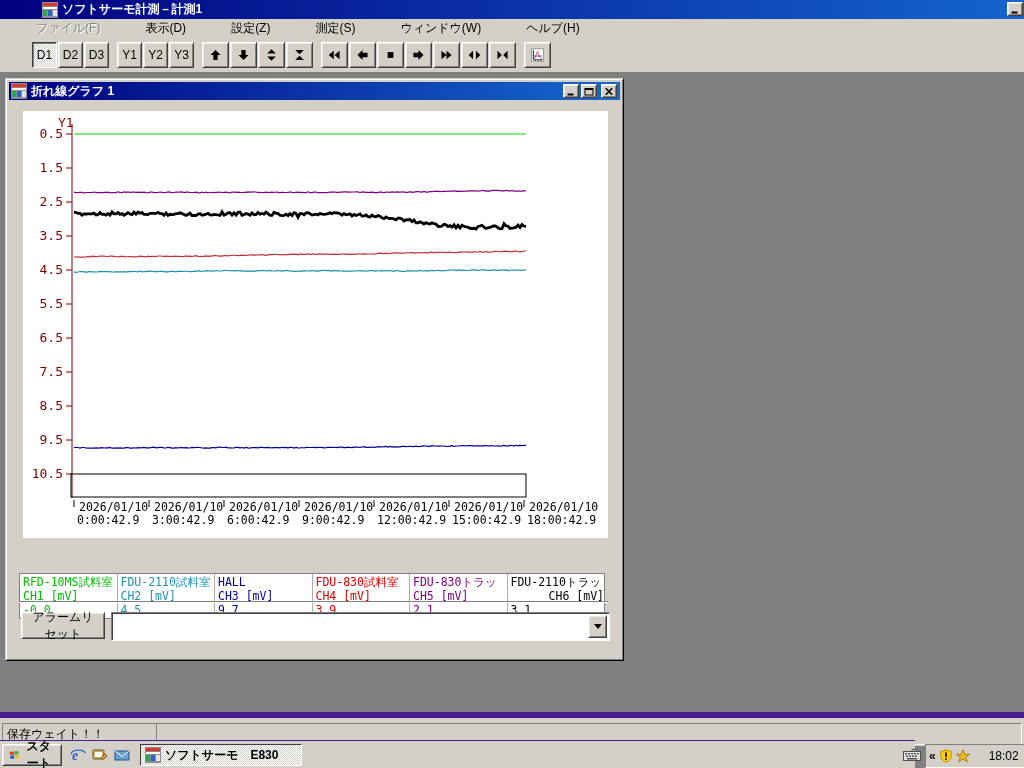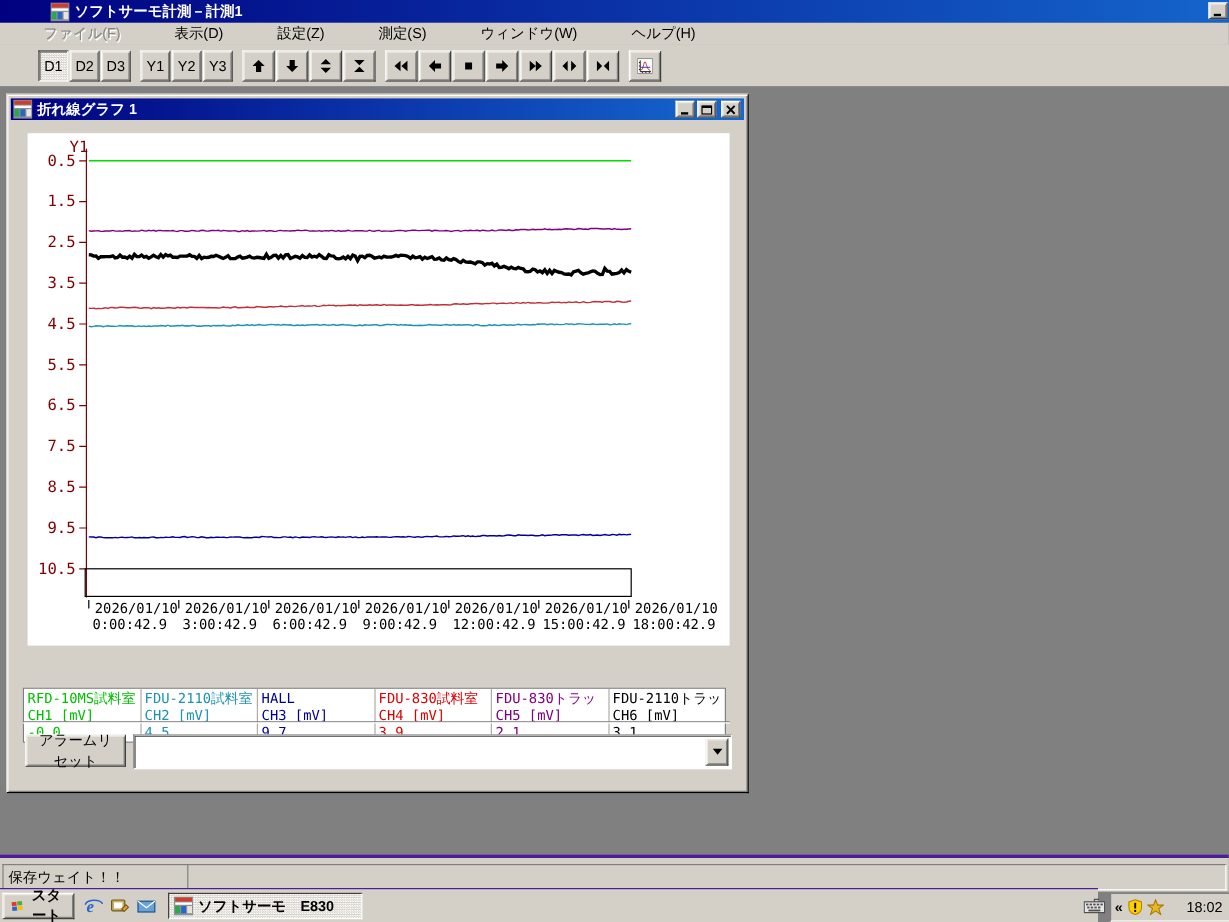--- a/index.html
+++ b/index.html
@@ -67,21 +67,21 @@
     font-size:12px;display:flex;align-items:center;justify-content:center;color:#000;}
   #alarm-combo{position:absolute;left:105px;top:533px;width:497px;height:27px;}
   #alarm-combo .field{position:absolute;left:2px;top:2px;right:2px;bottom:2px;background:#fff;
     font-size:12px;padding:4px;}
   #alarm-combo .drop{position:absolute;right:2px;top:2px;width:17px;bottom:2px;display:flex;
     align-items:center;justify-content:center;}
   .arrow-down-small{width:0;height:0;border-left:4px solid transparent;border-right:4px solid transparent;
     border-top:5px solid #000;}
 
   #status-bar{position:absolute;left:0;top:712px;width:1024px;height:28px;background:#d4d0c8;
-    border-top:3px solid #4c1d95;}
+    border-top:6px solid #4c1d95;}
   .status-panel{position:absolute;top:5px;height:20px;font-size:12px;display:flex;align-items:center;padding-left:4px;}
   #status-msg-panel{left:2px;width:151px;}
   #status-panel2{left:156px;right:2px;}
 
   
   #taskbar{position:absolute;left:0;top:740px;width:915px;height:28px;background:#d4d0c8;border-top:1px solid #4c1d95;}
   #start-button{position:absolute;left:2px;top:3px;width:60px;height:22px;display:flex;
     align-items:center;justify-content:center;gap:3px;font-size:12px;font-weight:bold;}
   #start-button svg{width:16px;height:14px;}
   .ql-icon{position:absolute;top:5px;width:20px;height:18px;display:flex;align-items:center;justify-content:center;}
@@ -336,21 +336,21 @@
             <div style="color: rgb(221, 0, 0);">CH4 [mV]</div>
             <div style="color: rgb(221, 0, 0);">3.9</div>
           </div>
           <div class="leg-cell">
             <div style="color: rgb(128, 0, 128);">FDU-830トラッ</div>
             <div style="color: rgb(128, 0, 128);">CH5 [mV]</div>
             <div style="color: rgb(128, 0, 128);">2.1</div>
           </div>
           <div class="leg-cell">
             <div style="color: rgb(0, 0, 0);">FDU-2110トラッ</div>
-            <div style="color: rgb(0, 0, 0);">CH6 [mV]</div>
+            <div style="color: rgb(0, 0, 0); text-align: right;">CH6 [mV]</div>
             <div style="color: rgb(0, 0, 0);">3.1</div>
           </div>
         </div>
 
       <div id="groove"></div>
 
       <button id="alarm-reset-btn" class="raised">アラームリセット</button>
       <div id="alarm-combo" class="sunken">
         <div class="field"></div>
         <div class="drop raised">

